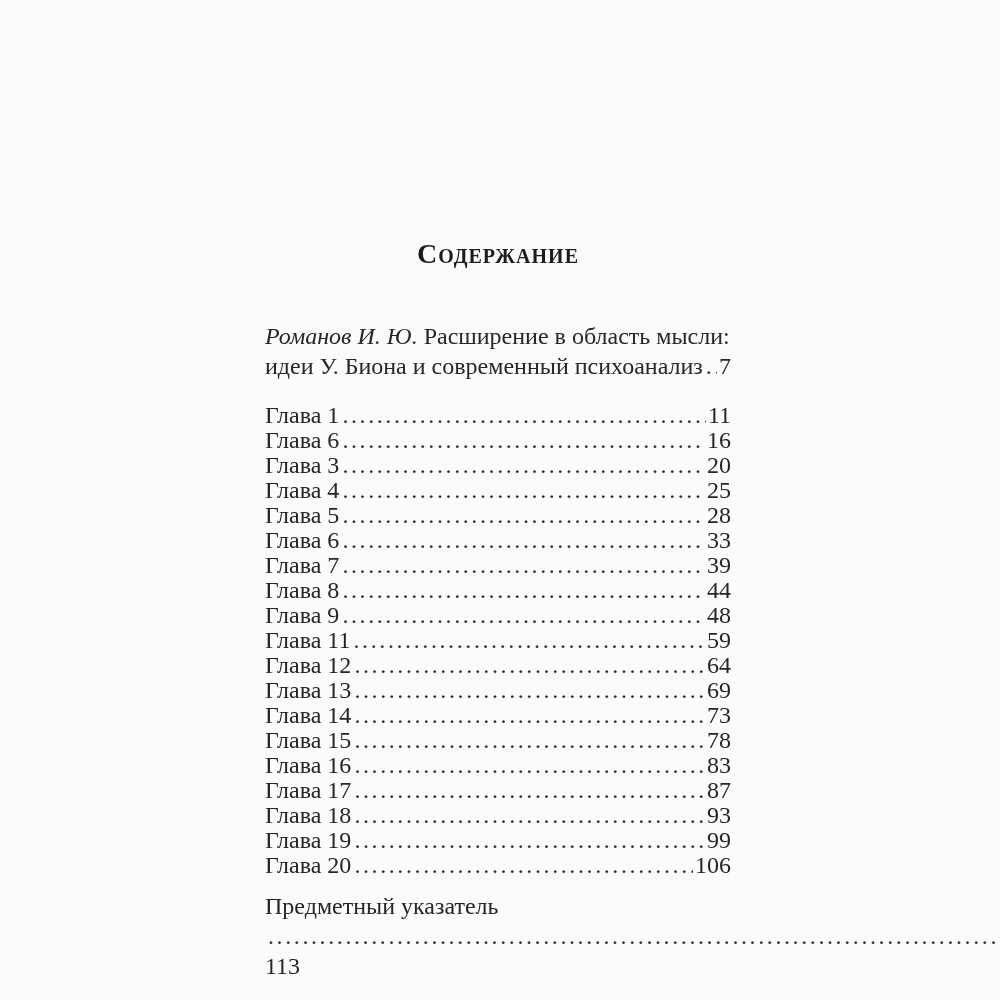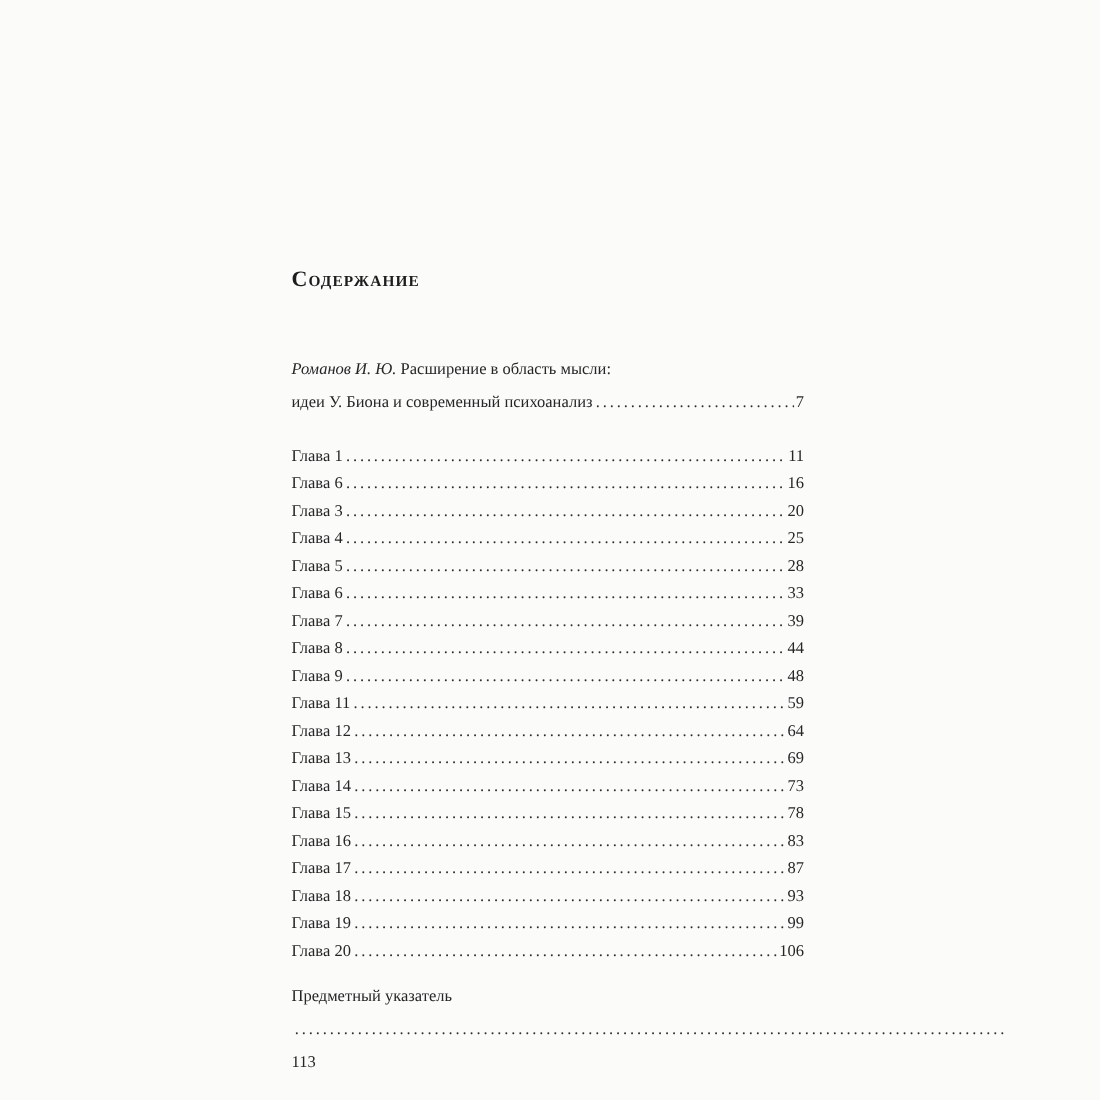--- a/index.html
+++ b/index.html
@@ -18,30 +18,31 @@
     box-sizing: border-box;
   }
   .content {
     position: absolute;
     left: 265px;
     top: 238px;
     width: 466px;
   }
   .toc-title {
     margin: 0;
-    font-size: 20px;
+    font-size: 28px;
     font-weight: 700;
     font-variant: small-caps;
     letter-spacing: 1px;
     color: #1d1d1d;
     line-height: 32px;
+    text-align: center;
   }
   .toc {
     margin-top: 51px;
-    font-size: 15px;
+    font-size: 24px;
   }
   .intro-line1 {
     line-height: 30px;
     white-space: nowrap;
   }
   .author {
     font-style: italic;
   }
   .row {
     display: flex;

